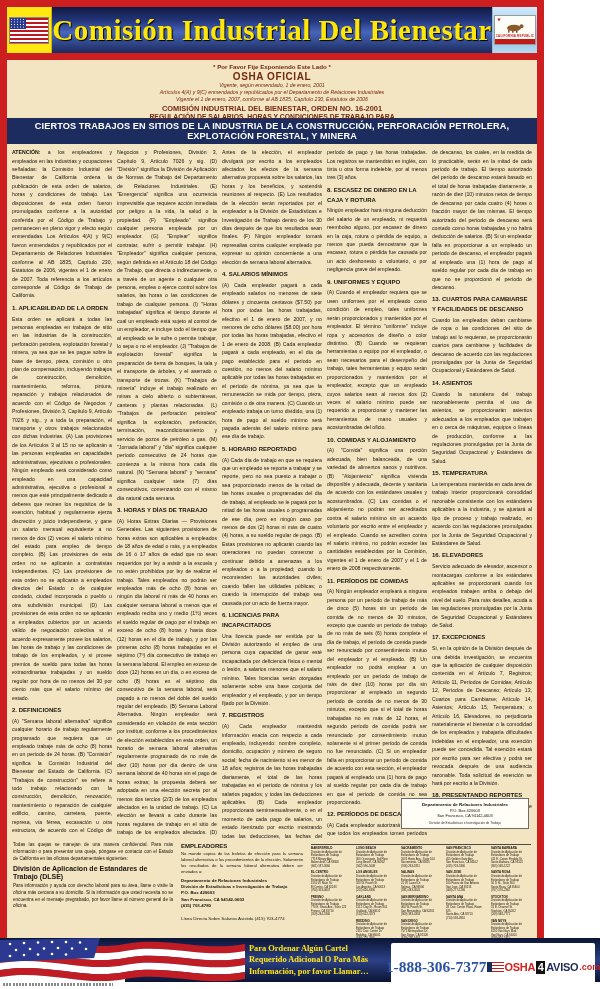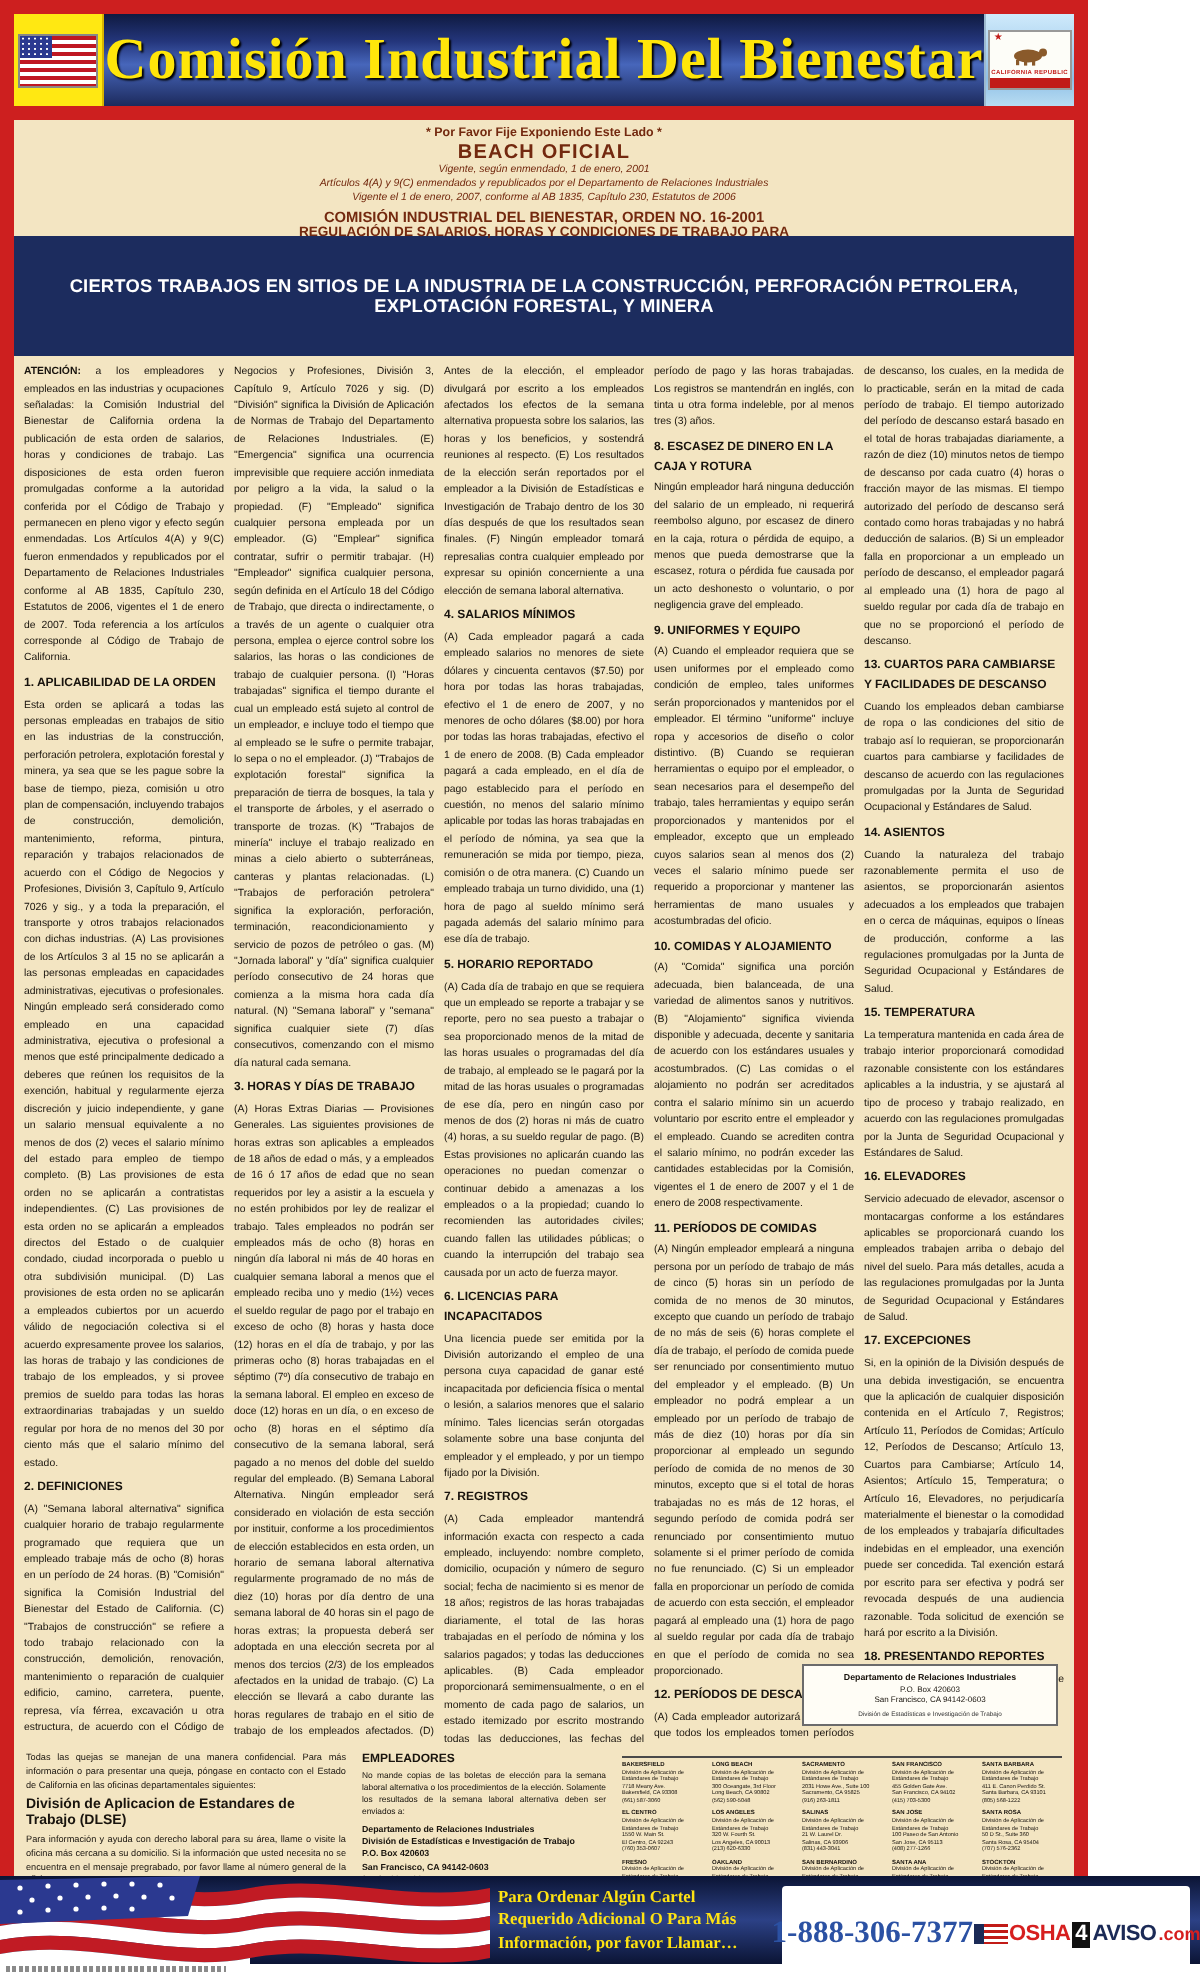--- a/index.html
+++ b/index.html
@@ -29,21 +29,21 @@
           font-size:3px;line-height:3px;color:#c11b17;font-weight:bold;letter-spacing:.2px;}
   .header-rule{height:7px;background:#cd1f1f;}
   
   .notice{text-align:center;color:#73290f;padding-top:3px;height:58px;box-sizing:border-box;}
   .n-side{font-size:6.2px;font-weight:bold;}
   .n-official{font-size:10px;font-weight:bold;letter-spacing:.6px;margin-top:1px;}
   .n-it{font-size:5.2px;font-style:italic;line-height:1.35;}
   .n-order{font-size:7.4px;font-weight:bold;margin-top:1px;}
   .n-reg{font-size:6.8px;font-weight:bold;}
   .dark-band{background:#1c2c5e;color:#ffffff;font-weight:bold;text-align:center;
-          font-size:9.2px;line-height:1.1;padding:20px 2px;letter-spacing:.1px;}
+          font-size:9.2px;line-height:1.1;padding:3px 2px;letter-spacing:.1px;}
   
   .columns{column-count:5;column-gap:5px;padding:4px 5px 0 5px;height:696px;box-sizing:border-box;
           overflow:hidden;font-size:5.2px;line-height:1.62;text-align:justify;color:#18130d;}
   .sec-h{font-weight:bold;font-size:6px;margin:4px 0 1px;break-after:avoid;text-align:left;}
   .sec-p{margin:0 0 2px;}
   .intro-b{font-weight:bold;}
   
   .bottom{display:flex;gap:8px;padding:2px 6px 0 6px;height:92px;box-sizing:border-box;color:#18130d;}
   .z1{width:160px;}
   .z1 .cmp{font-size:4.6px;line-height:1.45;text-align:justify;margin:0 0 3px;}
@@ -112,21 +112,21 @@
           </svg>
           <div class="calabel">CALIFORNIA REPUBLIC</div>
           <div class="redbar"></div>
         </div>
       </div>
     </div>
     <div class="header-rule"></div>
 
     <div class="notice">
       <div class="n-side">* Por Favor Fije Exponiendo Este Lado *</div>
-      <div class="n-official">BEACH OFICIAL</div>
+      <div class="n-official">OSHA OFICIAL</div>
       <div class="n-it">Vigente, según enmendado, 1 de enero, 2001</div>
       <div class="n-it">Artículos 4(A) y 9(C) enmendados y republicados por el Departamento de Relaciones Industriales</div>
       <div class="n-it">Vigente el 1 de enero, 2007, conforme al AB 1835, Capítulo 230, Estatutos de 2006</div>
       <div class="n-order">COMISIÓN INDUSTRIAL DEL BIENESTAR, ORDEN NO. 16-2001</div>
       <div class="n-reg">REGULACIÓN DE SALARIOS, HORAS Y CONDICIONES DE TRABAJO PARA</div>
     </div>
 
     <div class="dark-band">CIERTOS TRABAJOS EN SITIOS DE LA INDUSTRIA DE LA CONSTRUCCIÓN, PERFORACIÓN PETROLERA, EXPLOTACIÓN FORESTAL, Y MINERA</div>
 
     <div class="columns" id="colflow">

